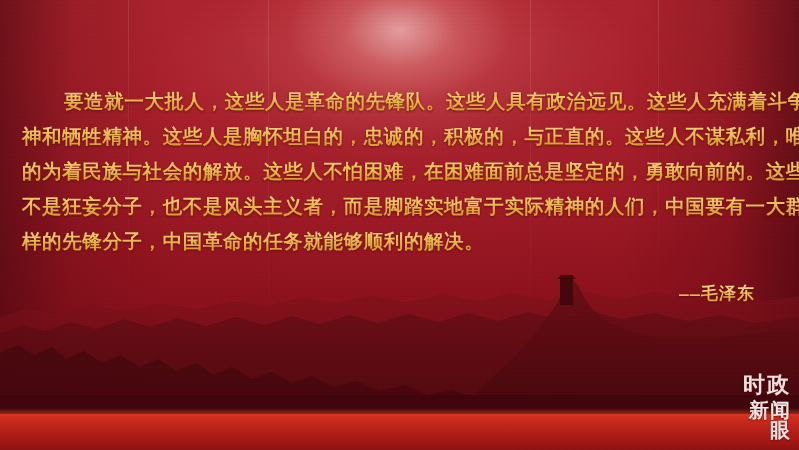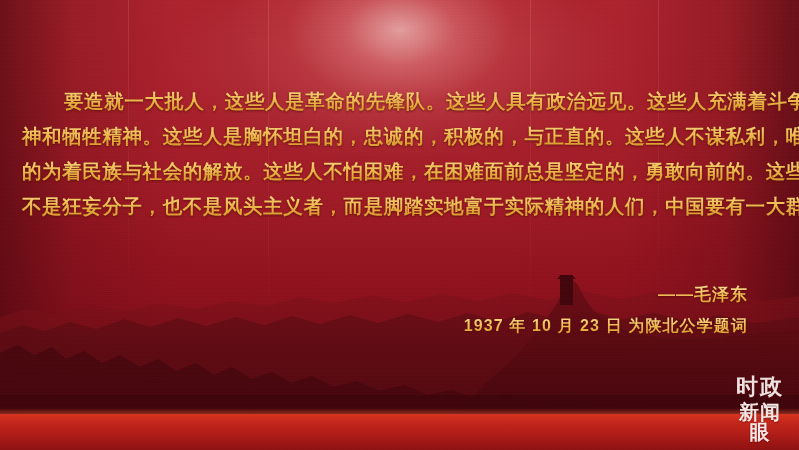--- a/index.html
+++ b/index.html
@@ -157,24 +157,23 @@
     background-clip: text;
     -webkit-text-fill-color: transparent;
     filter: drop-shadow(0 1px 1px rgba(85,8,8,0.75));
     font-family: "DejaVu Serif", "Liberation Serif", serif;
   }
   .quote-line.first { text-indent: 42px; }
 
   
   .attrib {
     position: absolute;
-    right: 51px;
+    right: 44px;
     top: 284px;
-    text-align: right;
-    font-family: Liberation Sans, sans-serif;
+    font-family: Liberation Mono, monospace;
   }
   .attrib-author {
     font-size: 17px;
     font-weight: 700;
     letter-spacing: 1px;
     line-height: 22px;
     color: #eec055;
     background-image: linear-gradient(to bottom, #fbe49b 0%, #eeba4c 55%, #d9992b 100%);
     -webkit-background-clip: text;
     background-clip: text;
@@ -194,23 +193,23 @@
     -webkit-text-fill-color: transparent;
     filter: drop-shadow(0 1px 1px rgba(85,8,8,0.8));
   }
 
   
   .watermark {
     position: absolute;
     right: 8px;
     bottom: 8px;
     width: 62px;
-    text-align: center;
+    text-align: right;
     line-height: 1;
-    font-family: Liberation Sans, sans-serif;
+    font-family: Liberation Mono, monospace;
     margin-top: 22px;
   }
   .wm-top {
     font-size: 22px;
     font-weight: 700;
     letter-spacing: 2px;
     color: rgba(255,252,250,0.90);
     text-shadow: 0 1px 2px rgba(90,0,0,0.6);
   }
   .wm-bottom {
@@ -284,25 +283,25 @@
   </div>
 
   <div class="bottom-band-glow"></div>
   <div class="bottom-band"></div>
 
   <div class="quote-block">
     <p class="quote-line first">要造就一大批人，这些人是革命的先锋队。这些人具有政治远见。这些人充满着斗争精</p>
     <p class="quote-line">神和牺牲精神。这些人是胸怀坦白的，忠诚的，积极的，与正直的。这些人不谋私利，唯一</p>
     <p class="quote-line">的为着民族与社会的解放。这些人不怕困难，在困难面前总是坚定的，勇敢向前的。这些人</p>
     <p class="quote-line">不是狂妄分子，也不是风头主义者，而是脚踏实地富于实际精神的人们，中国要有一大群这</p>
+    <p class="quote-line">样的先锋分子，中国革命的任务就能够顺利的解决。</p>
   </div>
 
   <div class="attrib">
     <div class="attrib-author">——毛泽东</div>
-    <div class="attrib-date">1937 年 10 月 23 日  为陕北公学题词</div>
   </div>
 
   <div class="watermark">
     <div class="wm-top">时政</div>
     <div class="wm-bottom">新闻眼</div>
   </div>
 
   <div class="grain"></div>
 </div>
 

